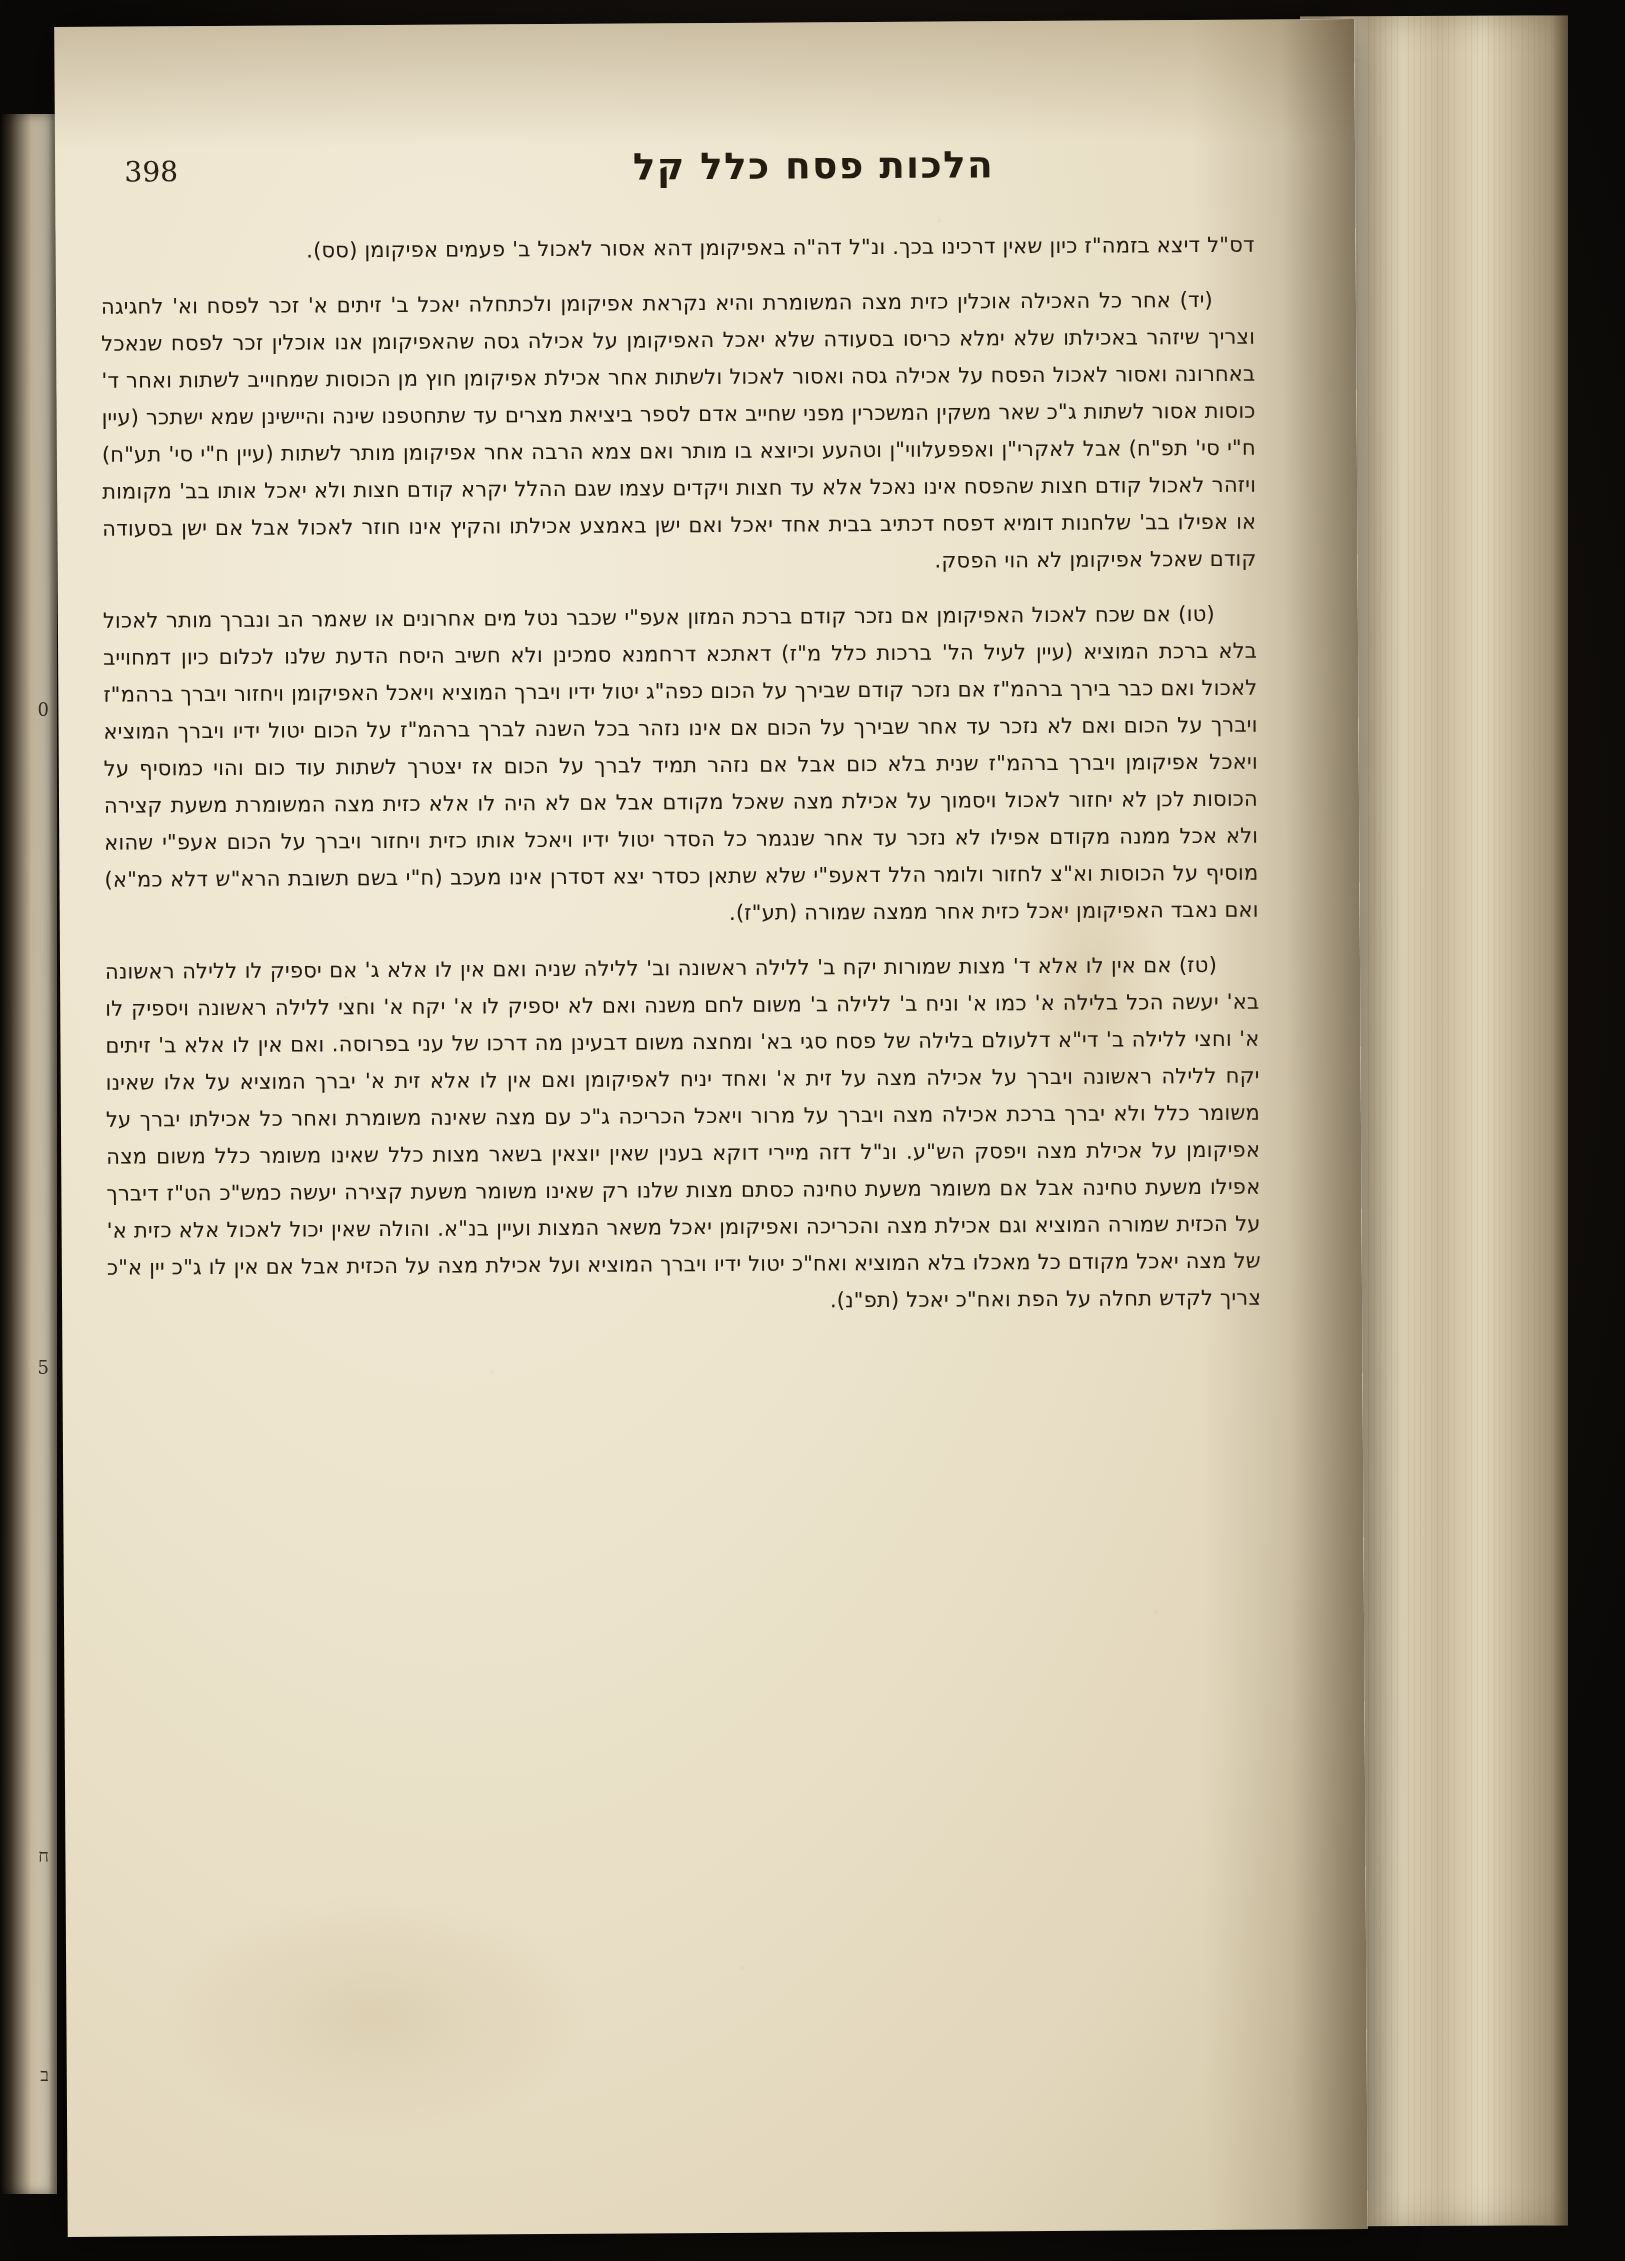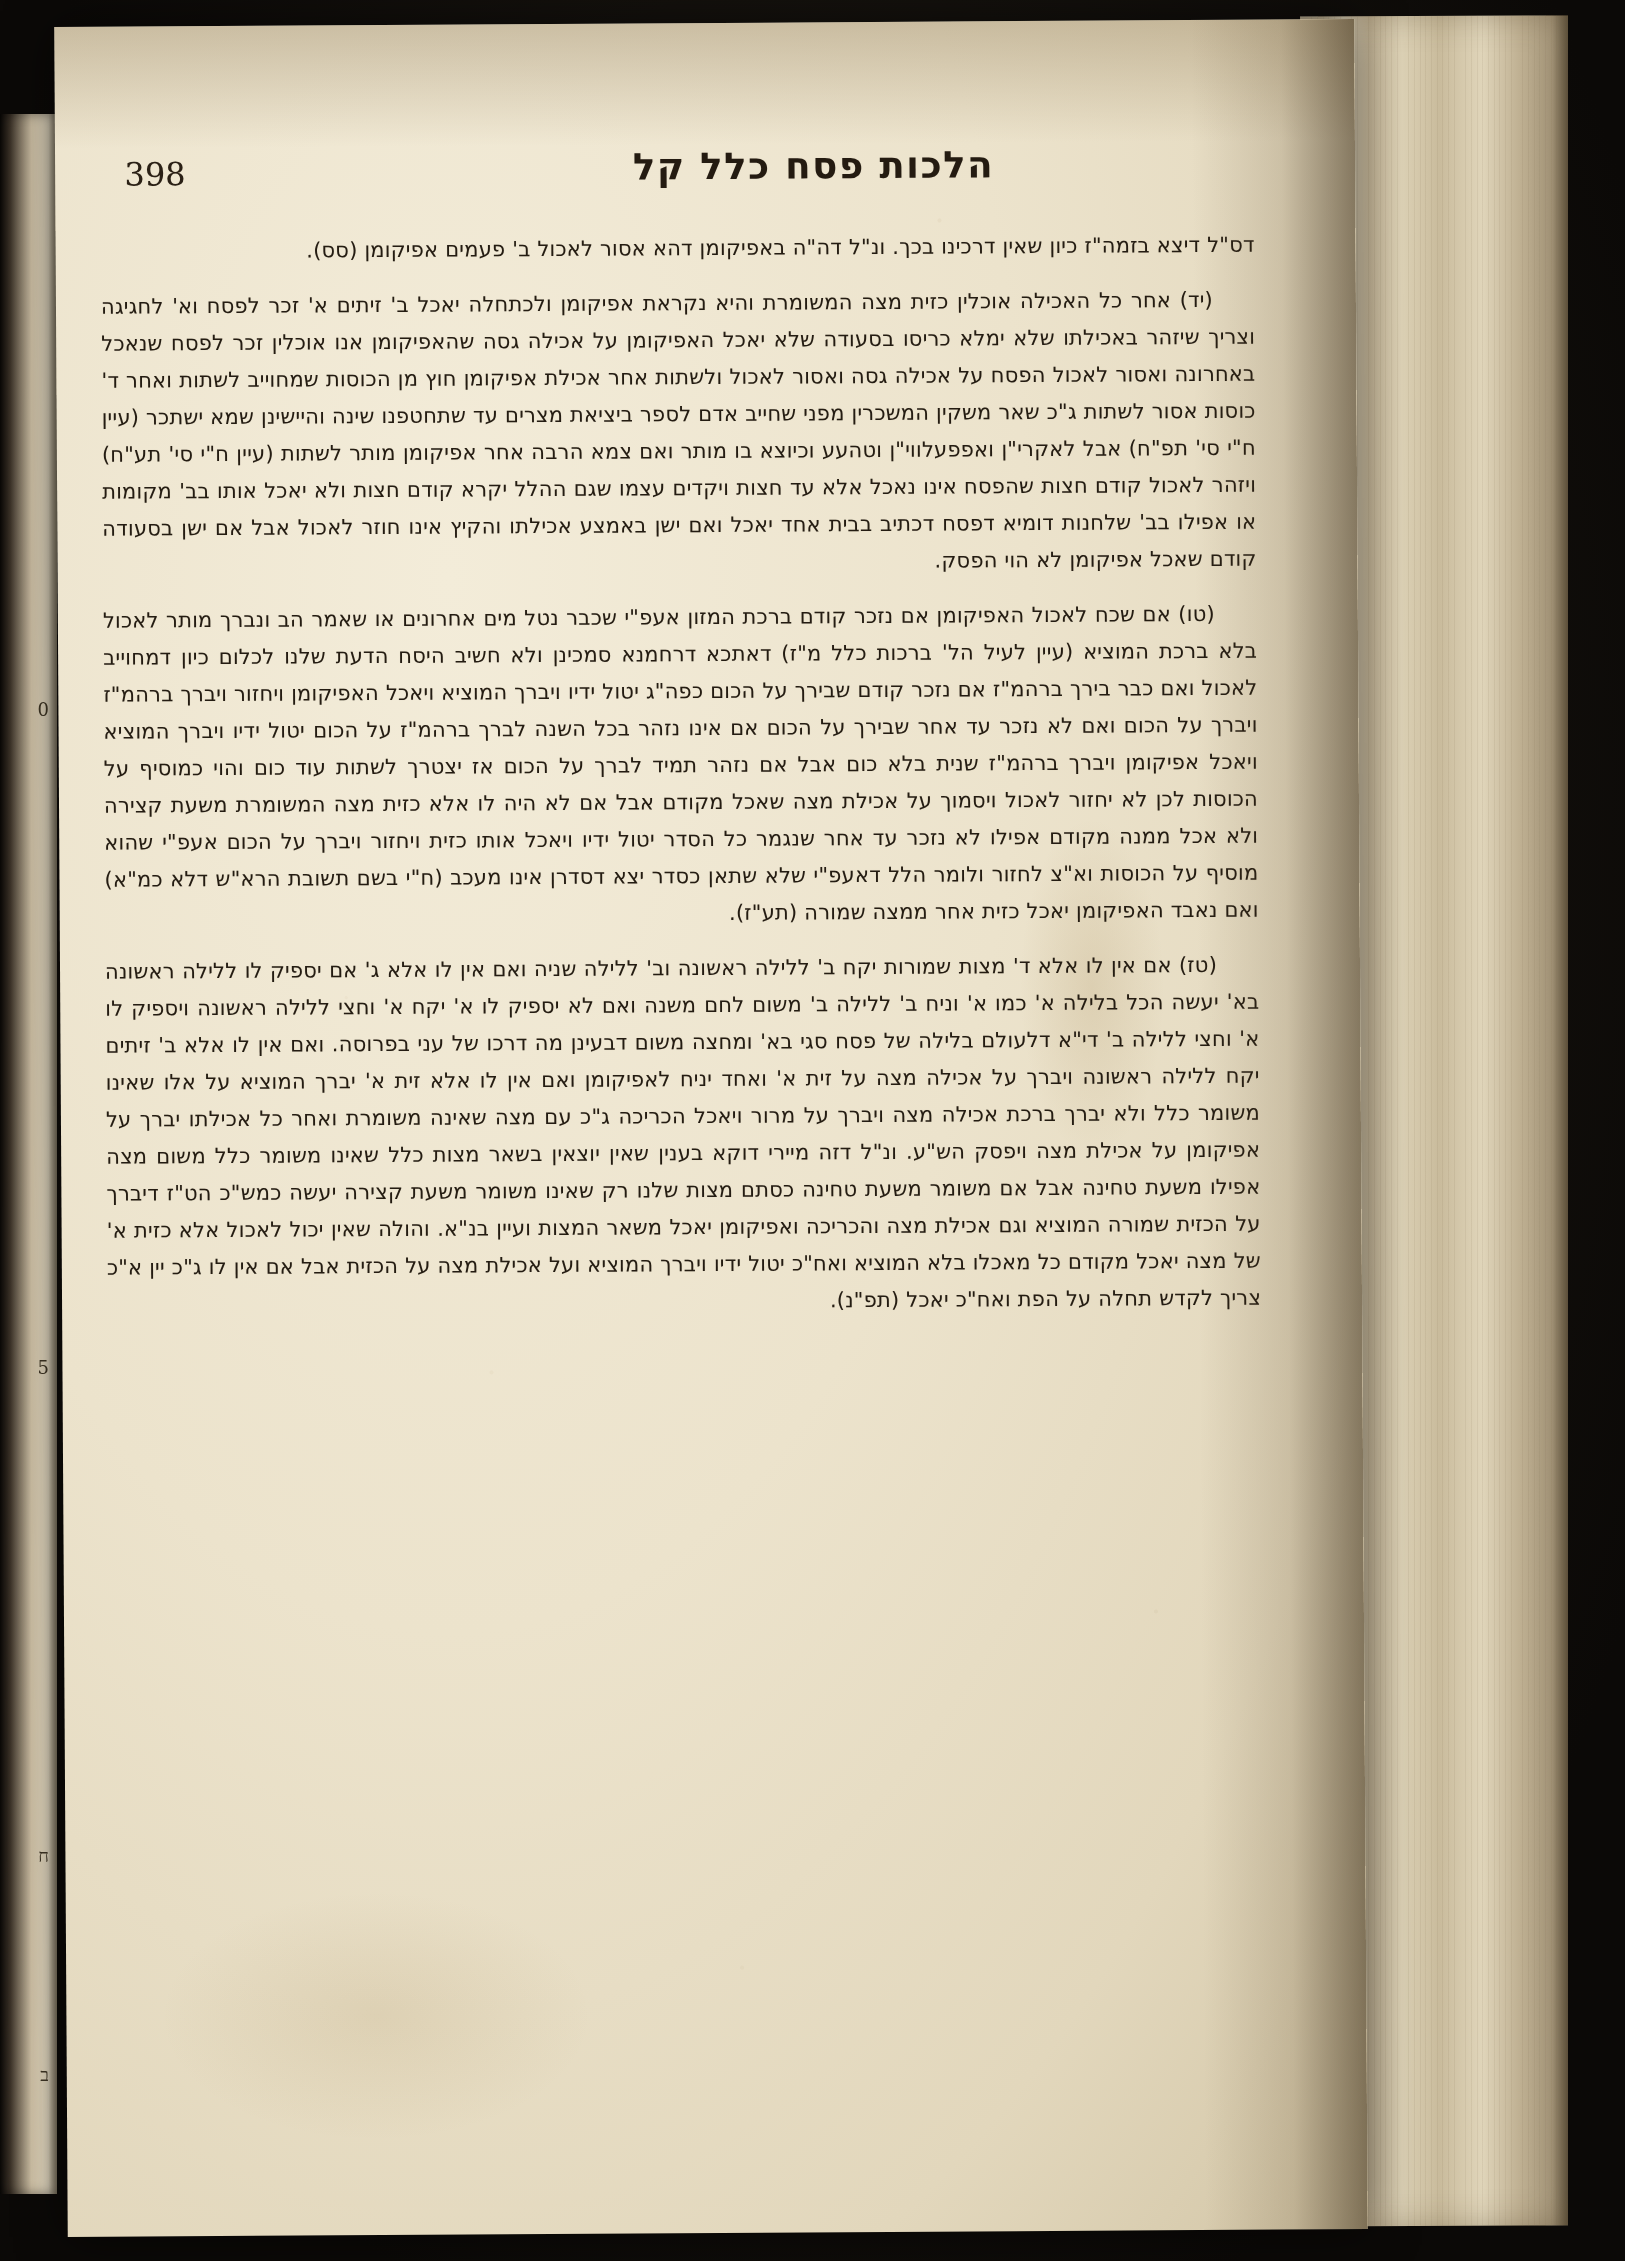--- a/index.html
+++ b/index.html
@@ -151,21 +151,21 @@
   }
   .running-head {
     font-size: 37px;
     letter-spacing: 1.6px;
     font-family: "DejaVu Sans", sans-serif;
     font-weight: 700;
     color: #241b11;
     white-space: nowrap;
   }
   .page-number {
-    font-size: 32px;
+    font-size: 28px;
     font-family: "DejaVu Serif", serif;
     color: #2a2015;
     position: absolute;
     left: 24.4px;
     top: 6.5px;
   }
 
   p.body {
     margin: 0 0 4.9px 0;
     font-size: 21px;

